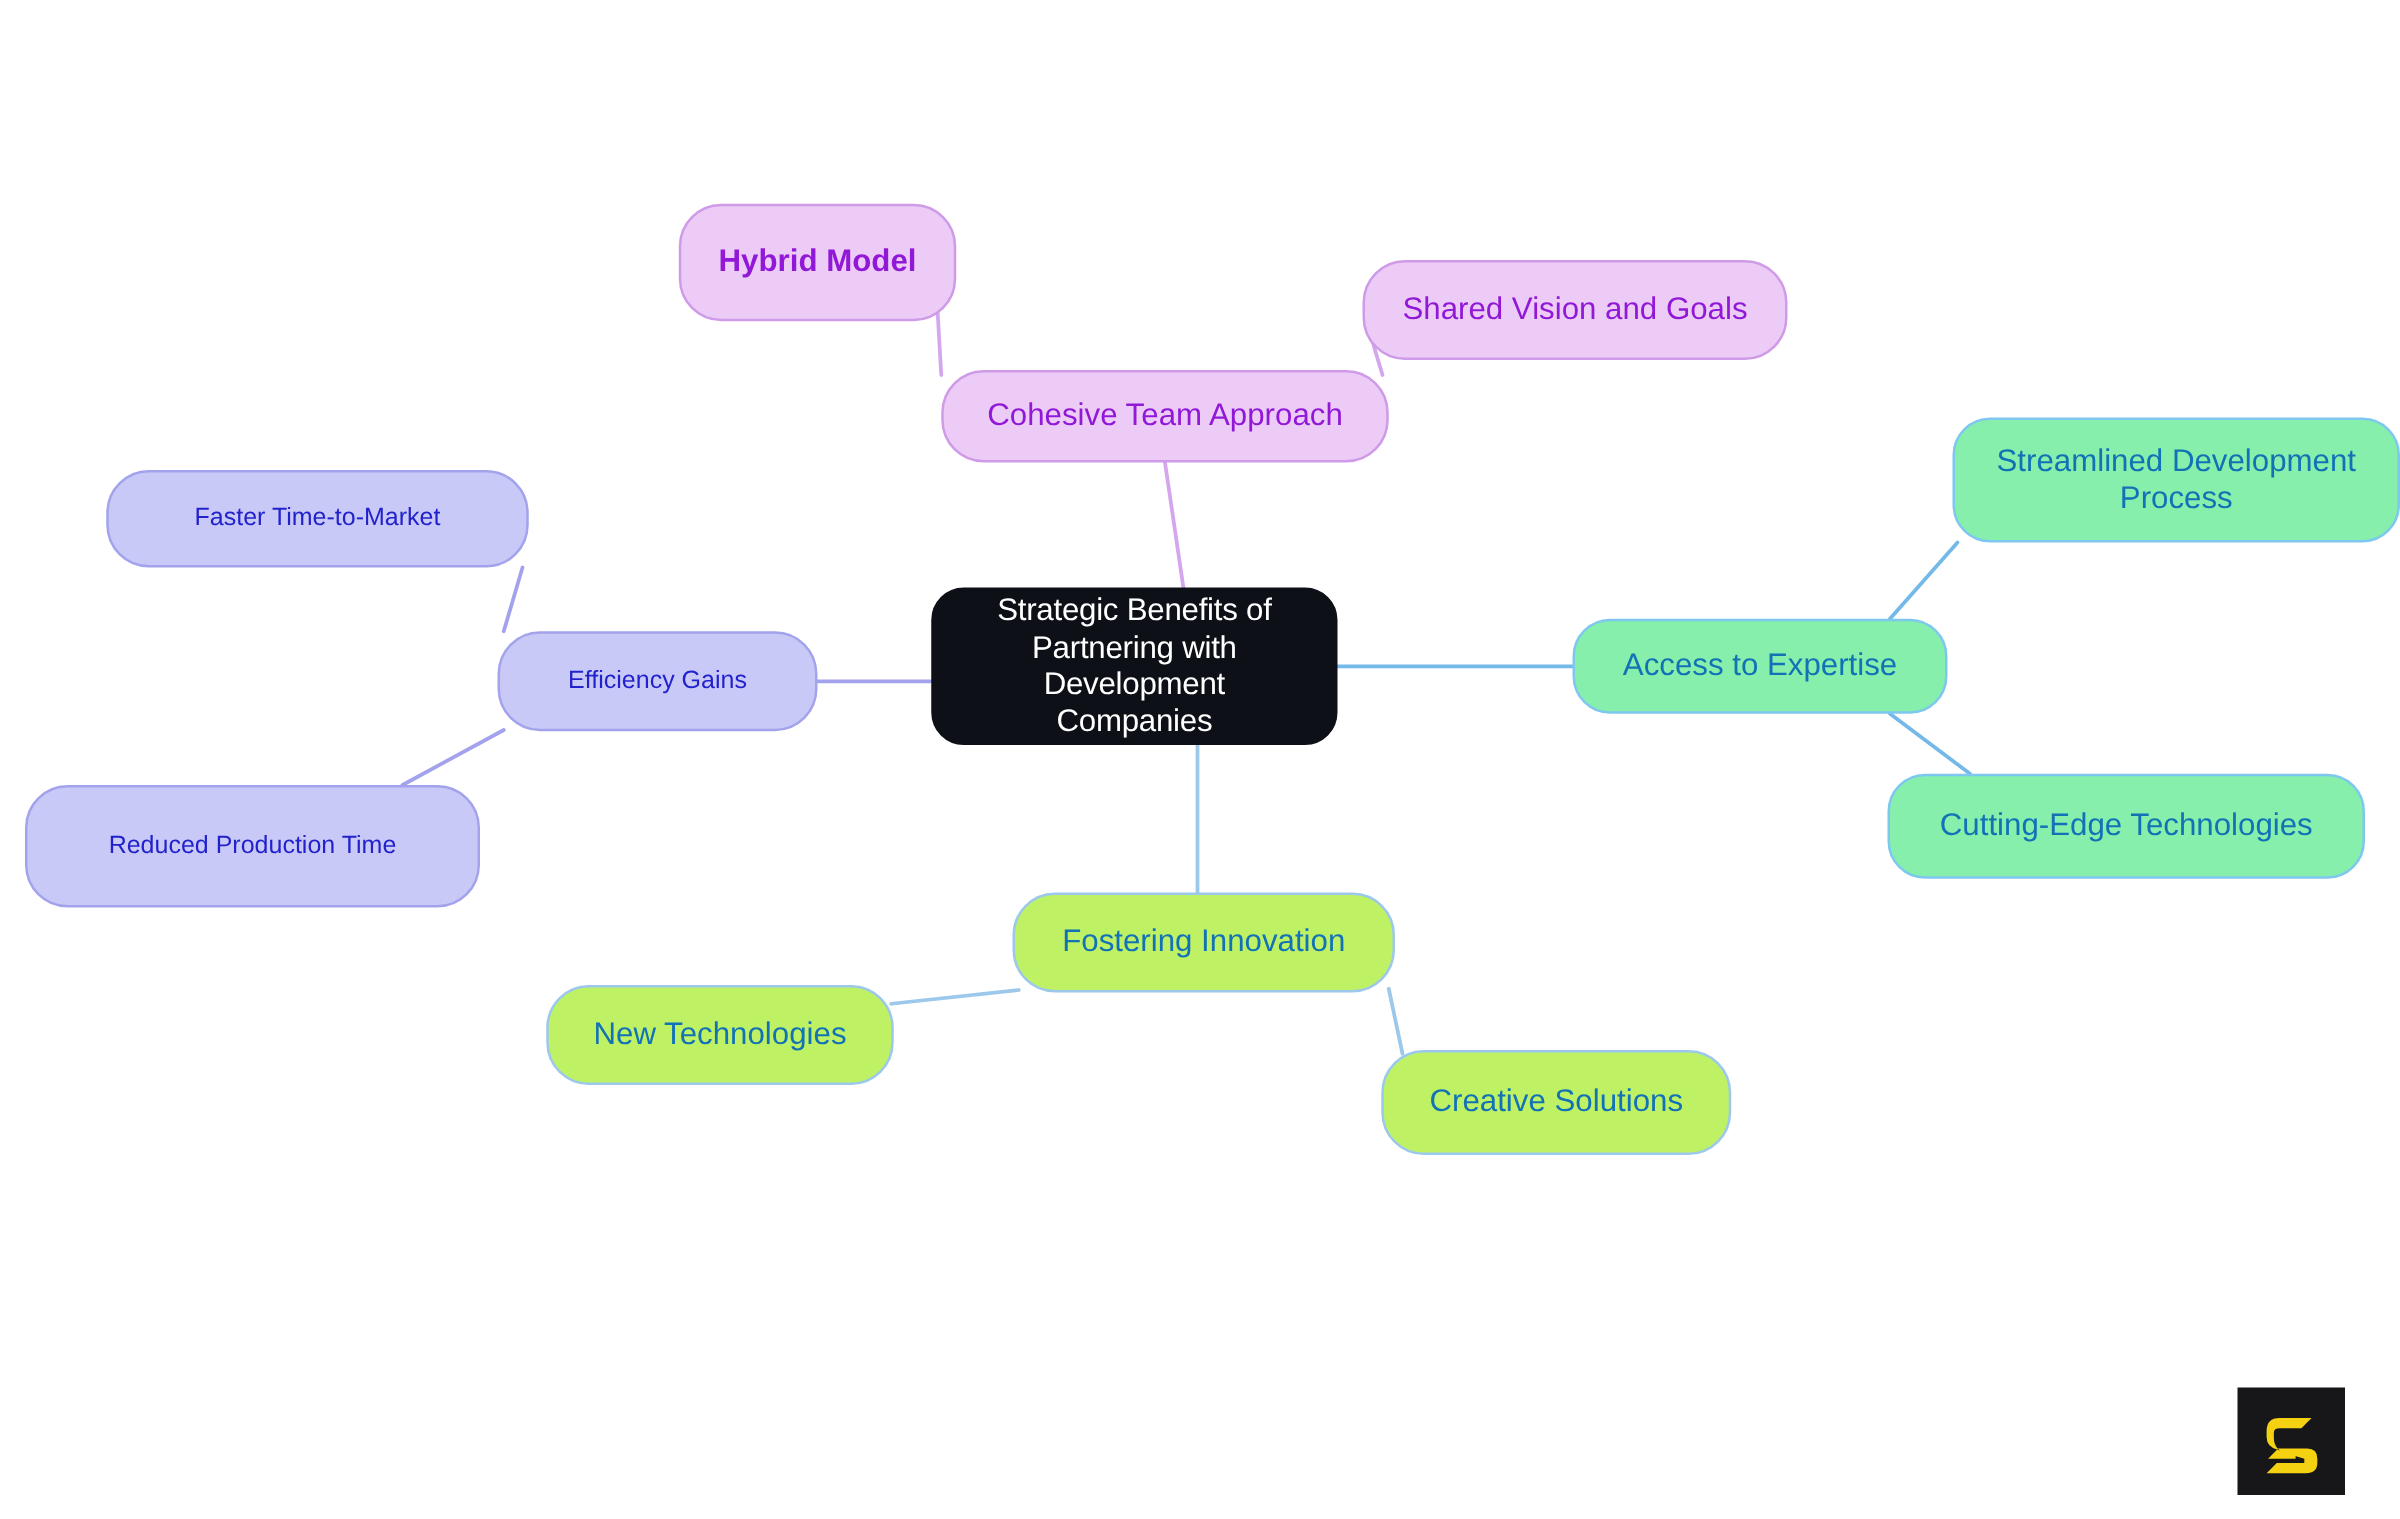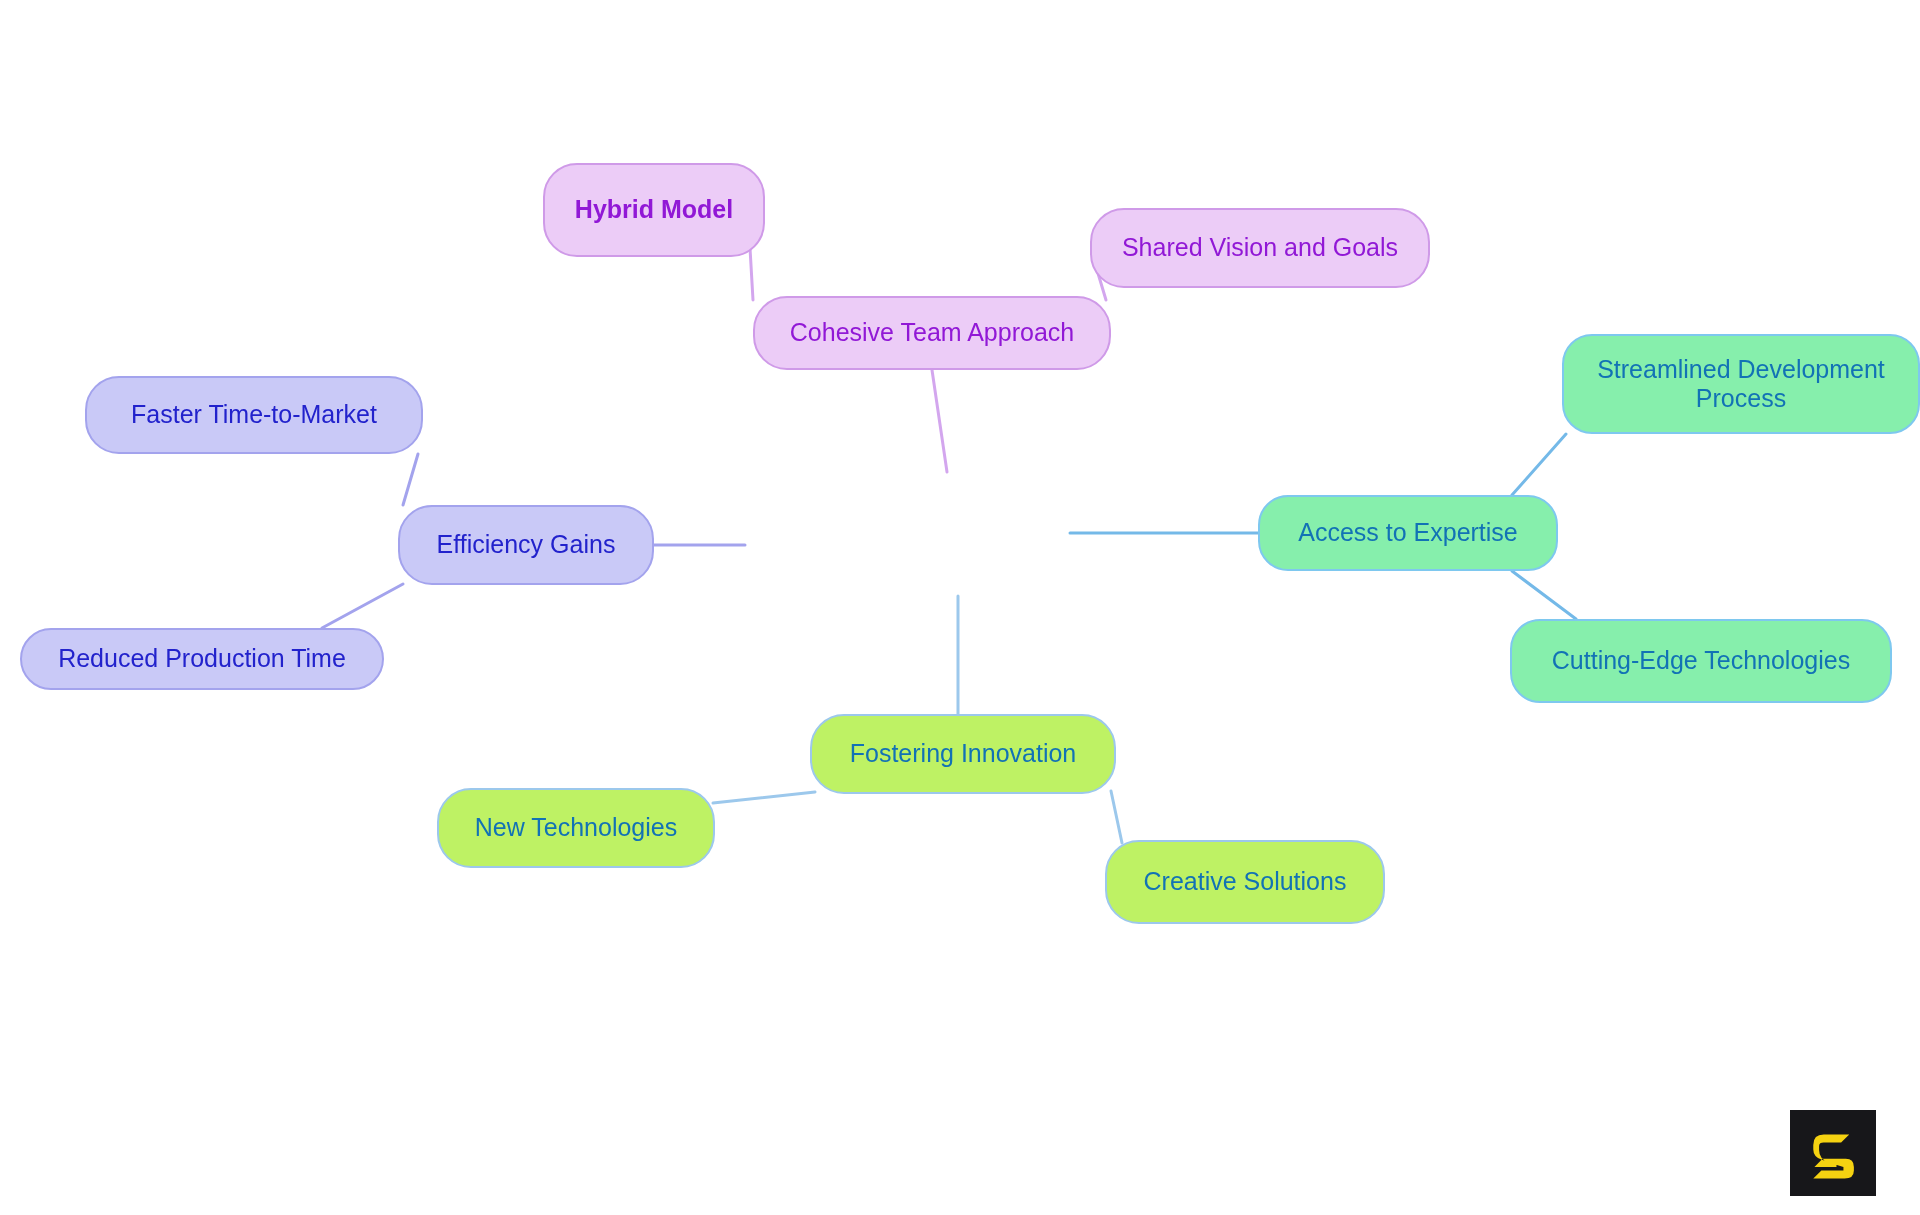--- a/index.html
+++ b/index.html
@@ -50,21 +50,21 @@
     border-color: #cf9ae8;
     color: #9118d6;
     border-radius: 34px;
     font-size: 25px;
   }
   .node-violet {
     background: #c9c9f7;
     border-color: #a3a3ed;
     color: #2222cc;
     border-radius: 34px;
-    font-size: 25px;
+    font-size: 20px;
   }
   .node-blue {
     background: #86efac;
     border-color: #7ec8ef;
     color: #1272b5;
     border-radius: 30px;
     font-size: 25px;
   }
   .node-lightblue {
     background: #bef264;
@@ -99,38 +99,43 @@
       <line x1="403" y1="505" x2="418" y2="454" stroke="#a3a3ed" stroke-width="3" stroke-linecap="round"></line>
       <line x1="403" y1="584" x2="322" y2="628" stroke="#a3a3ed" stroke-width="3" stroke-linecap="round"></line>
       <line x1="1070" y1="533" x2="1258" y2="533" stroke="#74b9e8" stroke-width="3" stroke-linecap="round"></line>
       <line x1="1512" y1="495" x2="1566" y2="434" stroke="#74b9e8" stroke-width="3" stroke-linecap="round"></line>
       <line x1="1512" y1="571" x2="1576" y2="619" stroke="#74b9e8" stroke-width="3" stroke-linecap="round"></line>
       <line x1="958" y1="596" x2="958" y2="714" stroke="#9cc8ec" stroke-width="3" stroke-linecap="round"></line>
       <line x1="815" y1="792" x2="713" y2="803" stroke="#9cc8ec" stroke-width="3" stroke-linecap="round"></line>
       <line x1="1111" y1="791" x2="1122" y2="843" stroke="#9cc8ec" stroke-width="3" stroke-linecap="round"></line>
     </svg>
 
+  <div class="node node-root" id="node-root" style="left: 745px; top: 470px; width: 325px; height: 126px;">
+    <span class="node-label">Strategic Benefits of
+Partnering with Development
+Companies</span>
+  </div>
 
   <div class="node node-purple" id="node-b0" style="left: 753px; top: 296px; width: 358px; height: 74px;">
     <span class="node-label">Cohesive Team Approach</span>
   </div>
   <div class="node node-purple" id="node-b0c0" style="left: 543px; top: 163px; width: 222px; height: 94px; font-weight: bold;">
     <span class="node-label">Hybrid Model</span>
   </div>
   <div class="node node-purple" id="node-b0c1" style="left: 1090px; top: 180px; width: 340px; height: 80px; margin-top: 28px;">
     <span class="node-label">Shared Vision and Goals</span>
   </div>
 
   <div class="node node-violet" id="node-b1" style="left: 398px; top: 505px; width: 256px; height: 80px;">
     <span class="node-label">Efficiency Gains</span>
   </div>
   <div class="node node-violet" id="node-b1c0" style="left: 85px; top: 376px; width: 338px; height: 78px;">
     <span class="node-label">Faster Time-to-Market</span>
   </div>
-  <div class="node node-violet" id="node-b1c1" style="left: 20px; top: 628px; width: 364px; height: 62px;">
+  <div class="node node-violet" id="node-b1c1" style="left: 20px; top: 628px; width: 364px; height: 98px;">
     <span class="node-label">Reduced Production Time</span>
   </div>
 
   <div class="node node-blue" id="node-b2" style="left: 1258px; top: 495px; width: 300px; height: 76px;">
     <span class="node-label">Access to Expertise</span>
   </div>
   <div class="node node-blue" id="node-b2c0" style="left: 1562px; top: 334px; width: 358px; height: 100px;">
     <span class="node-label">Streamlined Development
 Process</span>
   </div>

